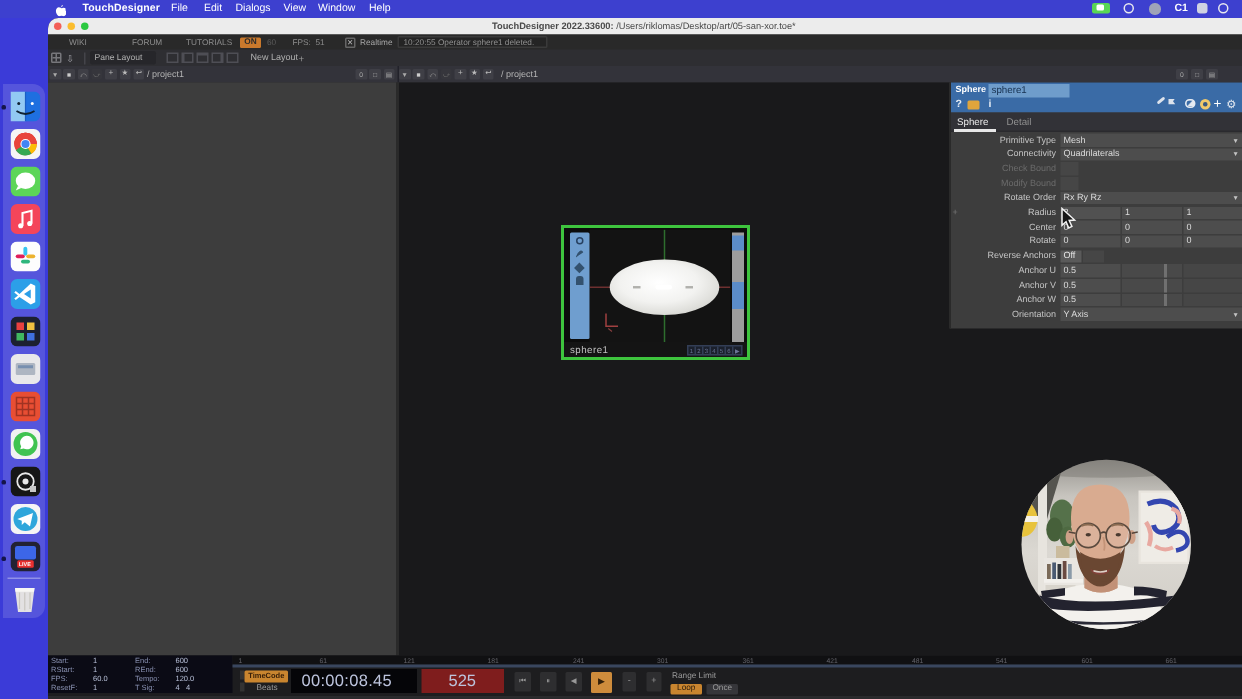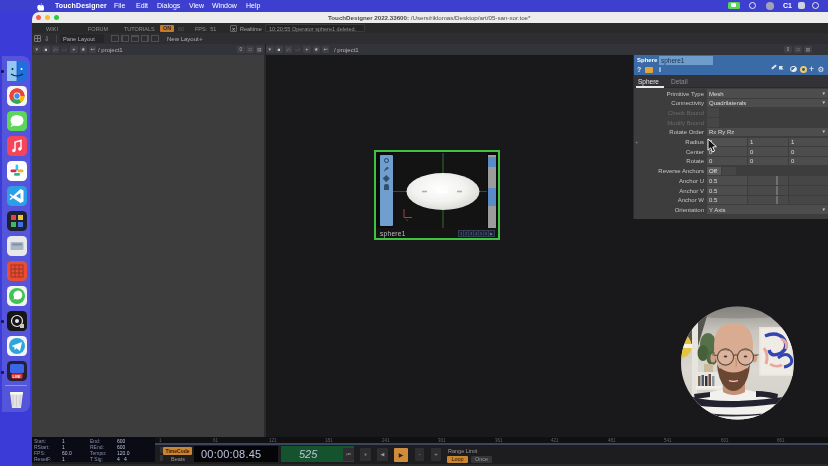--- a/index.html
+++ b/index.html
@@ -147,21 +147,21 @@
     <div class="abs" style="left:123px;top:6px;width:673px;height:2px;background:#39465e;"></div>
     <div class="abs" style="left:0;top:27px;width:796px;height:2px;background:#2a2a2c;"></div>
 
     <div class="abs" style="left:128px;top:10px;width:3px;height:6px;background:#333;"></div>
     <div class="abs" style="left:128px;top:18px;width:3px;height:6px;background:#333;"></div>
     <div class="abs" style="left:131px;top:10px;width:29px;height:8px;background:#c9852f;border-radius:1px;color:#3a2008;font-size:5px;font-weight:bold;text-align:center;line-height:8px;">TimeCode</div>
     <div class="abs" style="left:139px;top:19px;font-size:5.5px;color:#9a9a9a;">Beats</div>
     <div class="abs" style="left:162px;top:9px;width:84px;height:16px;background:#050508;">
       <div class="abs" style="left:7px;top:1.5px;font-size:11px;color:#bcc3dc;letter-spacing:.2px;">00:00:08.45</div>
     </div>
-    <div class="abs" style="left:249px;top:9px;width:73px;height:16px;background:#14532d;font-style:italic;">
+    <div class="abs" style="left:249px;top:9px;width:55px;height:16px;background:#7f1d1d;">
       <div class="abs" style="left:18px;top:1.5px;font-size:11px;color:#bcc3dc;">525</div>
     </div>
     <div class="abs" style="left:311px;top:11px;width:11px;height:13px;background:#2e2e30;border-radius:1px;color:#999;font-size:5px;text-align:center;line-height:13px;">⏮</div>
     <div class="abs" style="left:328px;top:11px;width:11px;height:13px;background:#2e2e30;border-radius:1px;color:#999;font-size:5px;text-align:center;line-height:13px;">⏸</div>
     <div class="abs" style="left:345px;top:11px;width:11px;height:13px;background:#2e2e30;border-radius:1px;color:#999;font-size:5px;text-align:center;line-height:13px;">◀</div>
     <div class="abs" style="left:362px;top:11px;width:14px;height:14px;background:#ce8c3c;border-radius:1px;color:#33200a;font-size:6px;text-align:center;line-height:14px;">▶</div>
     <div class="abs" style="left:383px;top:11px;width:9px;height:13px;background:#2e2e30;border-radius:1px;color:#999;font-size:6px;text-align:center;line-height:12px;">-</div>
     <div class="abs" style="left:399px;top:11px;width:10px;height:13px;background:#2e2e30;border-radius:1px;color:#999;font-size:6px;text-align:center;line-height:12px;">+</div>
     <div class="abs" style="left:416px;top:11px;font-size:5.5px;color:#9a9a9a;">Range Limit</div>
     <div class="abs" style="left:415px;top:19px;width:21px;height:7px;background:#c9852f;border-radius:1px;color:#26190a;font-size:5.5px;text-align:center;line-height:7px;">Loop</div>

